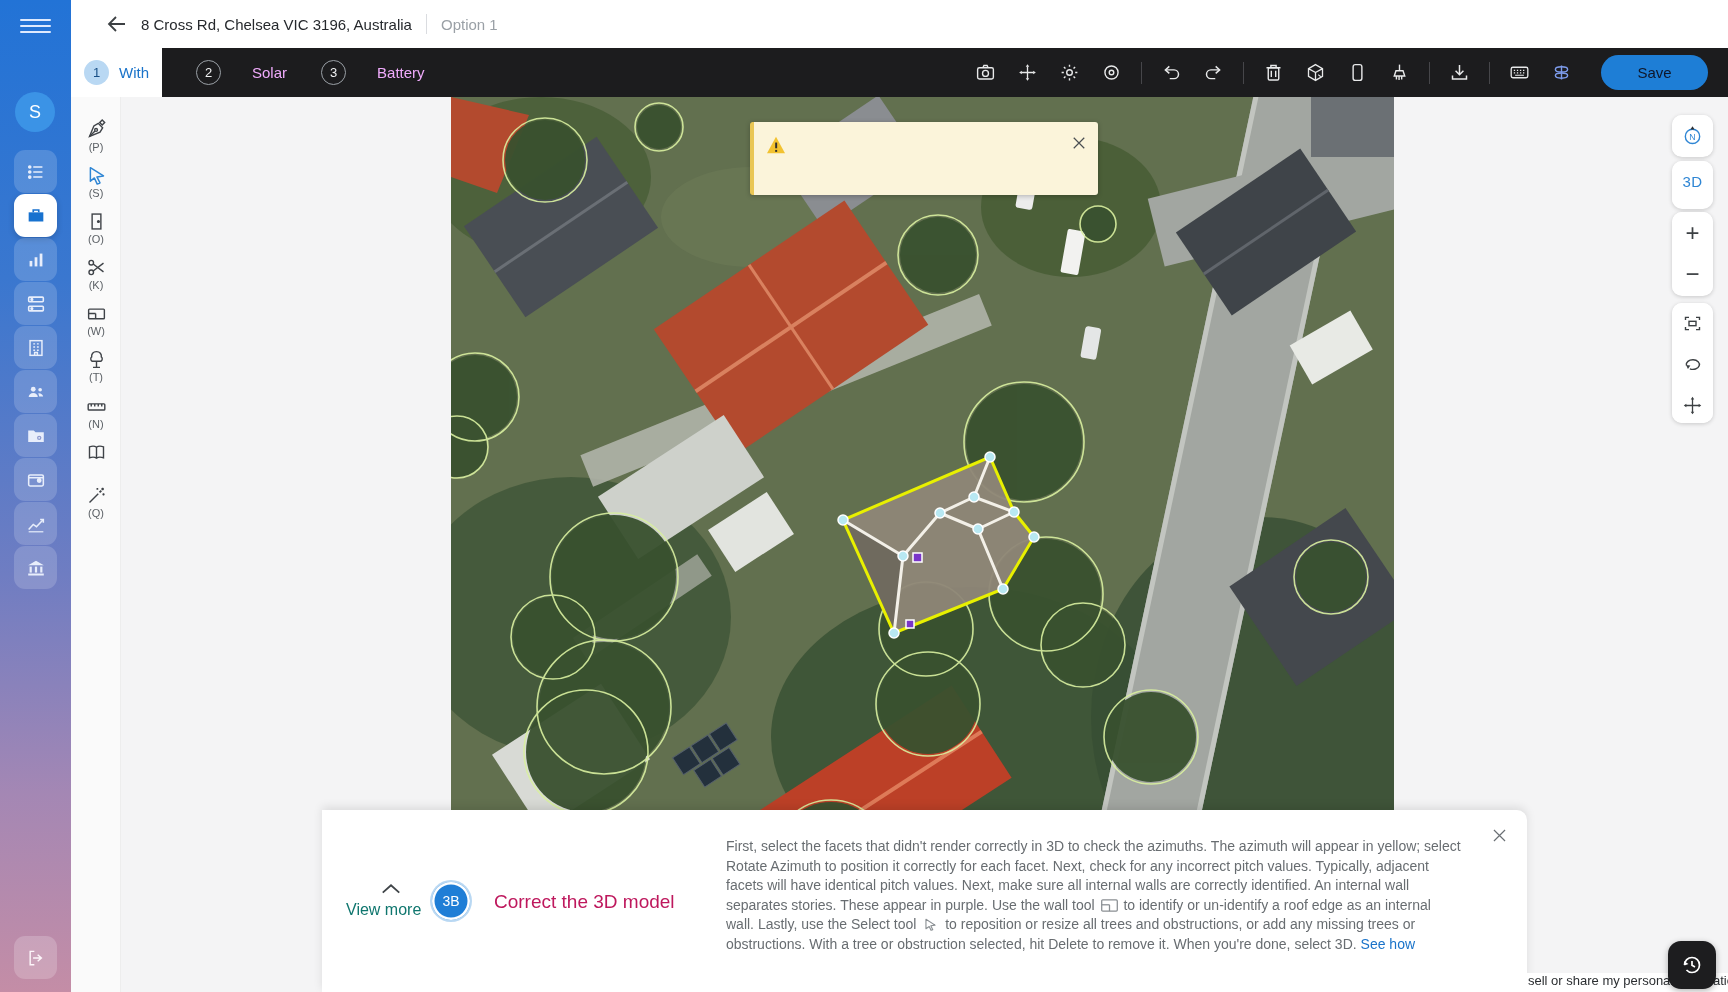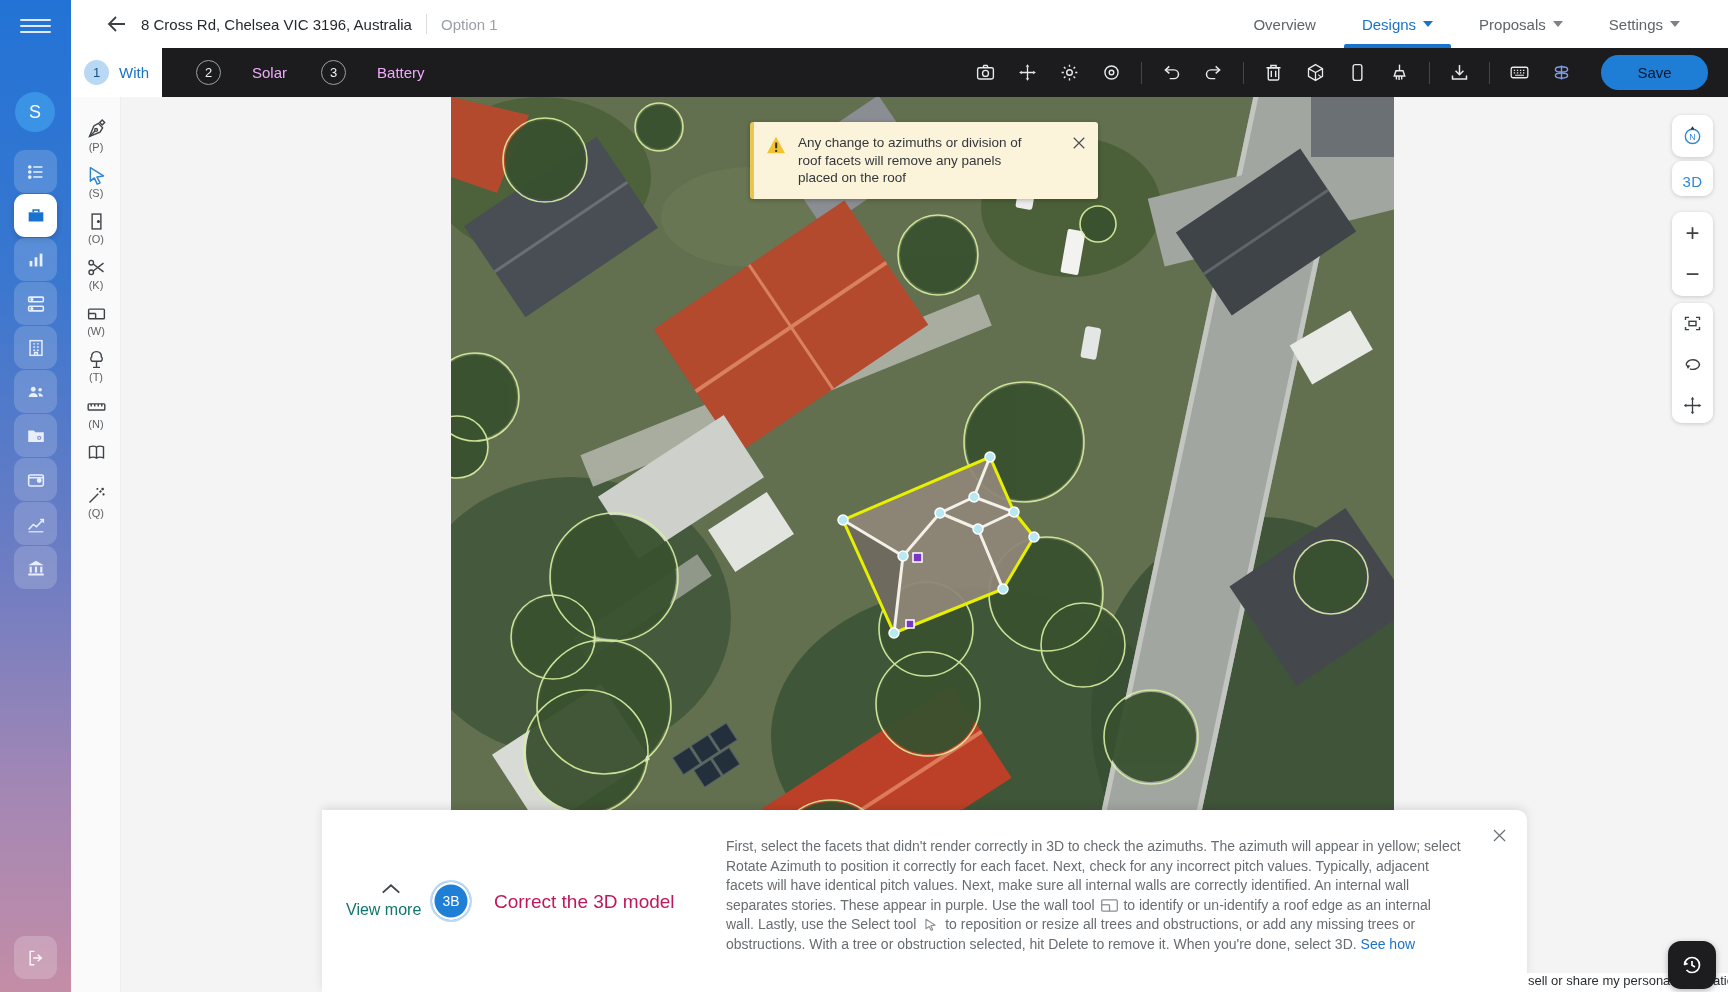--- a/index.html
+++ b/index.html
@@ -285,36 +285,35 @@
       </g>
     </svg>
   </div>
 
   <div class="toast">
     <svg class="warn-tri" viewBox="0 0 24 22">
       <path d="M12 1 L23 21 L1 21 Z" fill="#f2c230"></path>
       <rect x="11" y="8" width="2.4" height="7" fill="#2e2e2e"></rect>
         <rect x="11" y="17" width="2.4" height="2.4" fill="#2e2e2e"></rect>
     </svg>
-    <div class="toast-text">Any change to azimuths or division of roof facets will remove any panels placed on the roof</div>
     <svg class="toast-close" viewBox="0 0 24 24">
       <path d="M5 5 L19 19 M19 5 L5 19" stroke="currentColor" stroke-width="1.6" fill="none"></path>
     </svg>
   </div>
 
   <div class="mapctl" style="top:115px; height:42px;">
     <div class="cbtn">
       <svg viewBox="0 0 24 24">
         <circle cx="12" cy="13" r="8.2" fill="none" stroke="#2f86d4" stroke-width="1.6"></circle>
         <path d="M12 1.5 L14.4 5 H9.6 Z" fill="#2b2e33"></path>
         <text x="12" y="17" text-anchor="middle" font-size="10" fill="#2f86d4" font-family="Liberation Sans, sans-serif">N</text>
       </svg>
     </div>
   </div>
-  <div class="mapctl" style="top:161px; height:35px;">
+  <div class="mapctl" style="top:161px; height:48px;">
     <div class="cbtn">
       <span class="threed-lbl">3D</span>
     </div>
   </div>
   <div class="mapctl" style="top:212px; height:84px;">
     <button class="cbtn">
         <span class="zoom-glyph">+</span>
       </button>
     <button class="cbtn">
         <span class="zoom-glyph">−</span>
@@ -378,38 +377,20 @@
     </svg>
   </div>
 
   <div class="header">
     <svg class="back-btn" viewBox="0 0 24 24" fill="none" stroke="currentColor" stroke-width="1.8">
       <path d="M20 12 H5 M11 5 L4 12 L11 19"></path>
     </svg>
     <span class="addr">8 Cross Rd, Chelsea VIC 3196, Australia</span>
     <span class="hdr-divider"></span>
     <span class="option">Option 1</span>
-    <div class="hdr-nav">
-      <div class="nav-item">
-        <span>Overview</span>
-      </div>
-      <div class="nav-item active">
-        <span>Designs</span>
-        <span class="caret"></span>
-        <span class="nav-underline"></span>
-      </div>
-      <div class="nav-item">
-        <span>Proposals</span>
-        <span class="caret"></span>
-      </div>
-      <div class="nav-item">
-        <span>Settings</span>
-        <span class="caret"></span>
-      </div>
-    </div>
   </div>
 
   <div class="stepbar">
     <div class="step-roof">
       <span class="badge filled">1</span>
       <span class="lbl">With</span>
     </div>
     <div class="step">
       <span class="badge outline">2</span>
       <span class="lbl">Solar</span>

